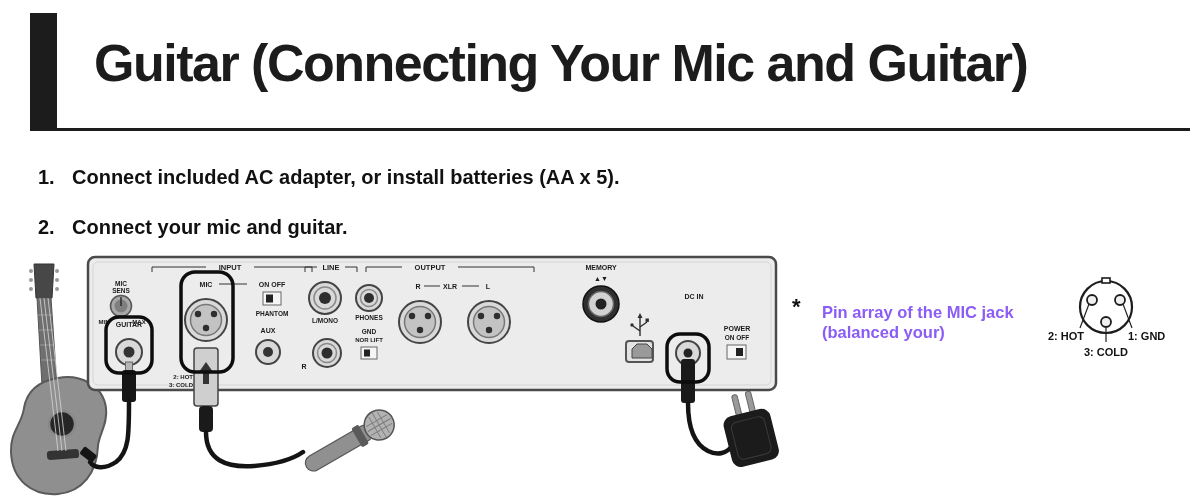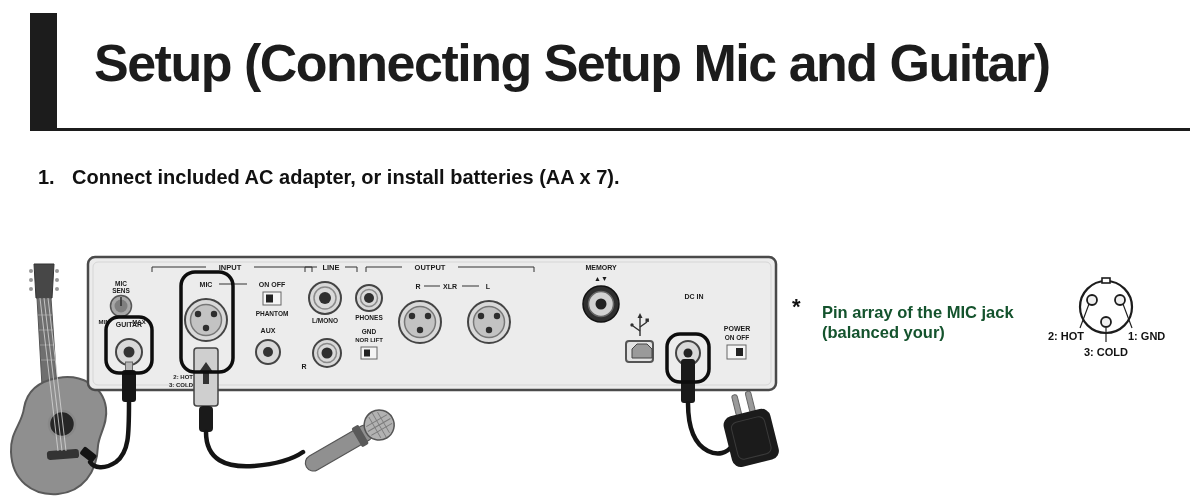--- a/index.html
+++ b/index.html
@@ -12,36 +12,39 @@
   .page-title {
     position:absolute; left:94px; top:33px; font-size:52px; font-weight:bold;
     letter-spacing:-1.5px; color:#1c1c1c; white-space:nowrap;
   }
   .title-rule { position:absolute; left:30px; top:128px; width:1160px; height:3px; background:#1c1c1c; }
   .step { position:absolute; left:38px; font-size:20px; font-weight:bold; color:#111; white-space:nowrap; }
   .step .num { display:inline-block; width:34px; }
   .step-1 { top:166px; }
   .step-2 { top:216px; }
   .note-asterisk { position:absolute; left:792px; top:294px; font-size:22px; font-weight:bold; color:#111; }
-  .note-text { position:absolute; left:822px; top:302px; font-size:16.5px; font-weight:bold; color:#14532d; line-height:20px; }
+  .note-text { position:absolute; left:822px; top:302px; font-size:16.5px; font-weight:bold; color:#8b5cf6; line-height:20px; }
   svg.diagram { position:absolute; left:0; top:0; }
   .lblg { font-family:"Liberation Sans", sans-serif; font-weight:bold; fill:#1a1a1a; text-anchor:middle; }
   .pinlbl { font-family:"Liberation Sans", sans-serif; font-weight:bold; fill:#111; font-size:11px; }
 </style>
 </head>
 <body>
 
 <div class="page">
 
   <div class="accent-bar"></div>
-  <h1 class="page-title">Setup (Connecting Setup Mic and Guitar)</h1>
+  <h1 class="page-title">Guitar (Connecting Your Mic and Guitar)</h1>
   <div class="title-rule"></div>
 
   <div class="step step-1">
-    <span class="num">1.</span><span>Connect included AC adapter, or install batteries (AA x 7).</span>
+    <span class="num">1.</span><span>Connect included AC adapter, or install batteries (AA x 5).</span>
+  </div>
+  <div class="step step-2">
+    <span class="num">2.</span><span>Connect your mic and guitar.</span>
   </div>
 
   <div class="note-asterisk">*</div>
   <div class="note-text">
     <div>Pin array of the MIC jack</div>
     <div>(balanced your)</div>
   </div>
 
   <svg class="diagram" width="1200" height="501" viewBox="0 0 1200 501">
 

